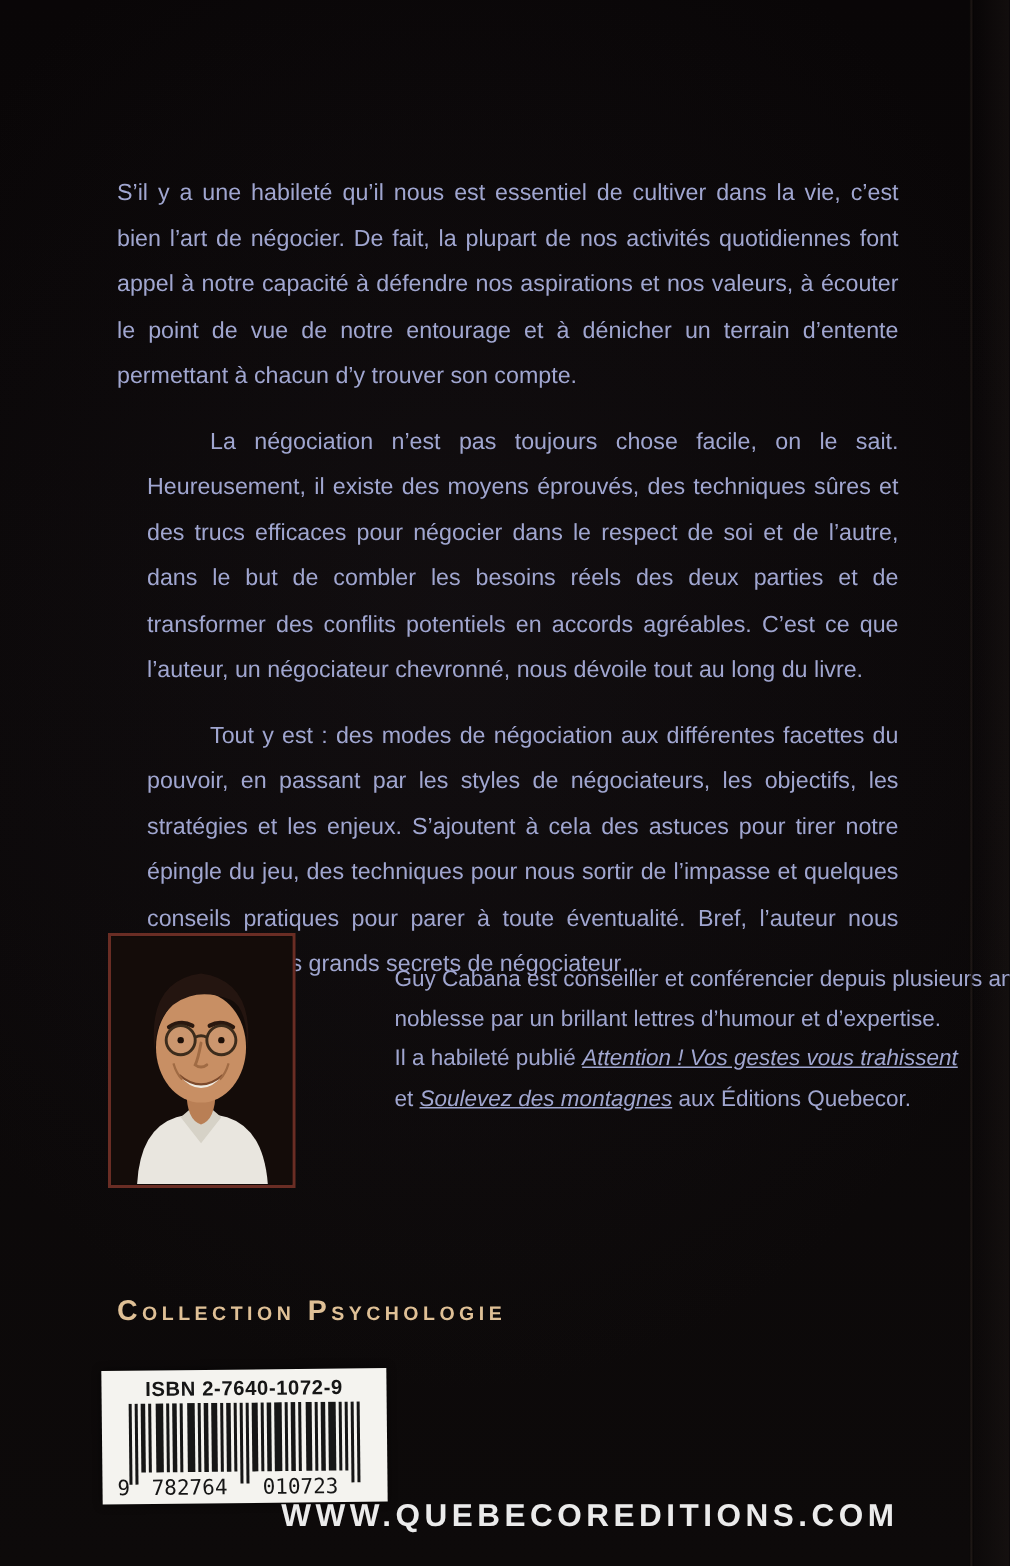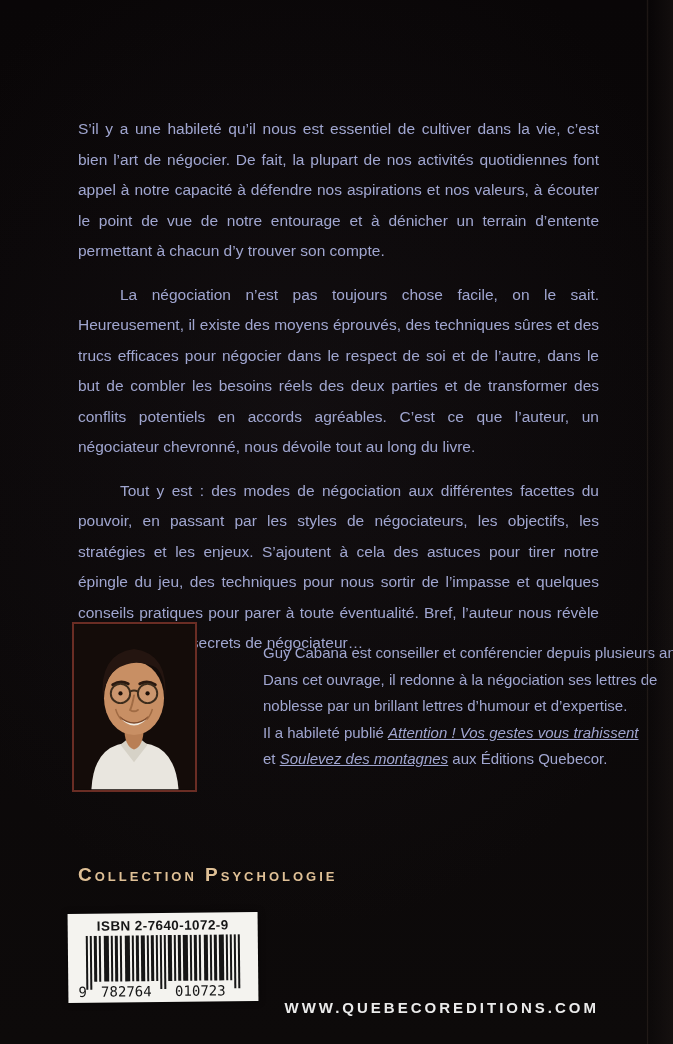--- a/index.html
+++ b/index.html
@@ -29,21 +29,21 @@
     background:linear-gradient(90deg,rgba(0,0,0,0) ,rgba(30,24,22,0.45));
   }
 
   .text-col{
     position:absolute;left:78px;top:114px;width:521px;
     color:var(--body-text);
     font-size:15.5px;line-height:30.5px;
     text-align:justify;
   }
   .text-col p{margin:0 0 13px 0;}
-  .text-col p.indent{text-indent:42px;}
+  .text-col p.indent{text-indent:42px;margin-left:20px;}
 
   .bio-photo{
     position:absolute;left:72px;top:622px;width:125px;height:170px;
     border:2px solid var(--photo-frame);box-sizing:border-box;
     background:#120a08;
   }
   .bio-photo svg{display:block;width:100%;height:100%;}
 
   .bio-text{
     position:absolute;left:218px;top:640px;width:395px;
@@ -71,21 +71,21 @@
   .isbn-line{
     margin-top:5px;
     color:var(--barcode-ink);
     font-weight:700;font-size:13.5px;letter-spacing:0.4px;
   }
   .barcode-label svg{display:block;margin-top:2px;}
 
   .website{
     position:absolute;right:74px;top:999px;
     color:var(--website-text);
-    font-weight:700;font-size:15px;letter-spacing:3px;
+    font-weight:700;font-size:21px;letter-spacing:3px;
     white-space:nowrap;
   }
 </style>
 </head>
 <body>
 
 <div class="cover">
 
   <div class="text-col">
     <p>S’il y a une habileté qu’il nous est essentiel de cultiver dans la vie, c’est bien l’art de négocier. De fait, la plupart de nos activités quotidiennes font appel à notre capacité à défendre nos aspirations et nos valeurs, à écouter le point de vue de notre entourage et à dénicher un terrain d’entente permettant à chacun d’y trouver son compte.</p>
@@ -111,21 +111,20 @@
       <path d="M62 73 Q60 84 58 88 Q62 91 66 88" stroke="#a06b44" stroke-width="2" fill="none" stroke-linecap="round"></path>
       <path d="M47 95 Q62 108 77 95 Q70 104 62 104 Q54 104 47 95 Z" fill="#f0ece2"></path>
       <path d="M47 95 Q62 108 77 95" stroke="#7c4a2c" stroke-width="1.5" fill="none"></path>
       <path d="M43 87 Q45 94 49 98" stroke="#a06b44" stroke-width="1.5" fill="none"></path>
       <path d="M81 87 Q79 94 75 98" stroke="#a06b44" stroke-width="1.5" fill="none"></path>
     </svg>
   </div>
 
   <div class="bio-text">
     <div class="bio-line">Guy Cabana est conseiller et conférencier depuis plusieurs années.</div>
-    <div class="bio-line">Dans cet ouvrage, il redonne à la négociation ses lettres de</div>
     <div class="bio-line">noblesse par un brillant lettres d’humour et d’expertise.</div>
     <div class="bio-line"><span>Il a habileté publié </span><i>Attention ! Vos gestes vous trahissent</i></div>
     <div class="bio-line"><span>et </span><i>Soulevez des montagnes</i><span> aux Éditions Quebecor.</span></div>
   </div>
 
   <div class="collection">Collection Psychologie</div>
 
   <div class="barcode-label">
     <div class="isbn-line">ISBN 2-7640-1072-9</div>
     <svg width="170" height="64" viewBox="0 0 170 64">

